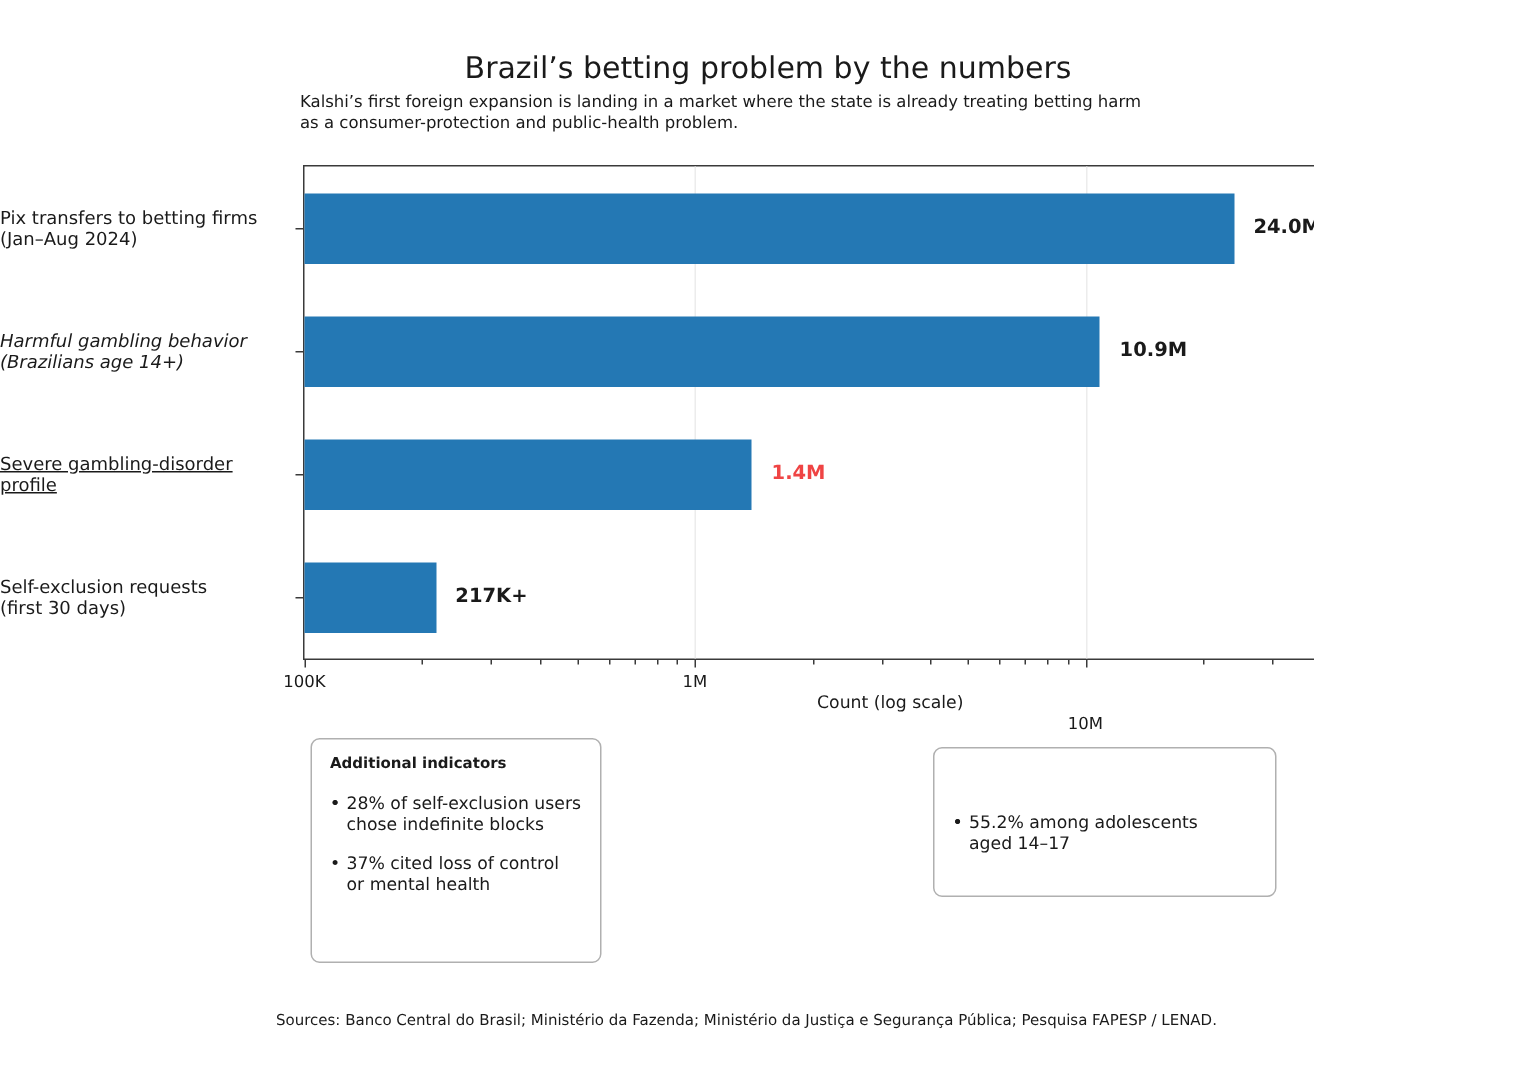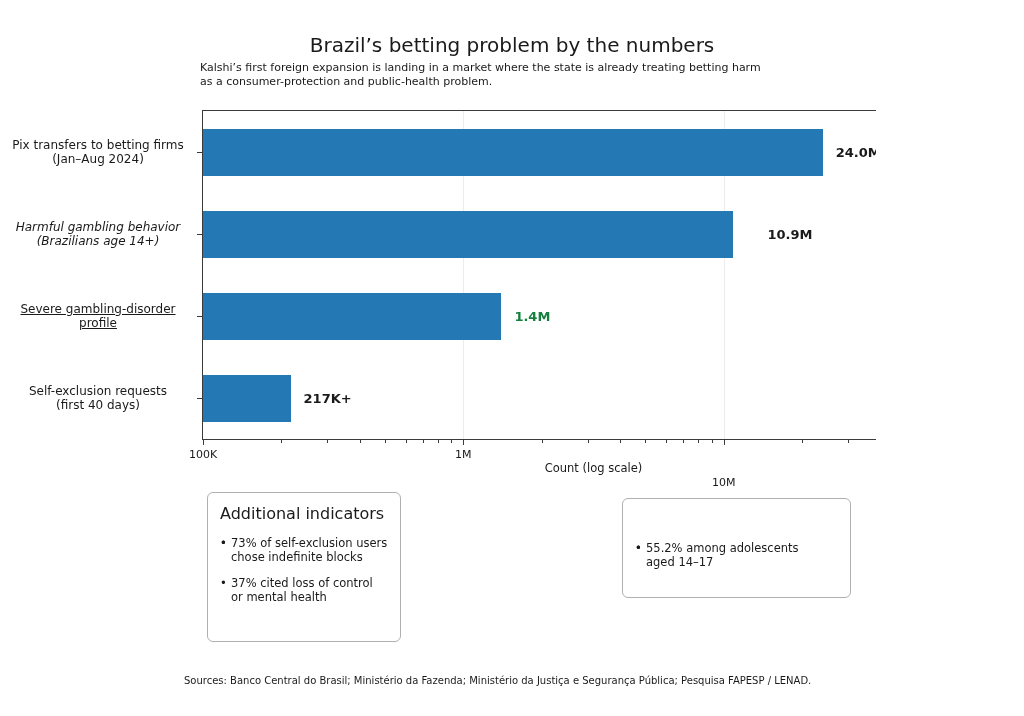--- a/index.html
+++ b/index.html
@@ -6,61 +6,61 @@
   .figure{
     position:relative;width:876px;height:716px;background:#ffffff;
     font-family:"DejaVu Sans", sans-serif;color:#1a1a1a;overflow:hidden;
   }
   .title{position:absolute;top:33px;left:0;width:1024px;text-align:center;font-size:20px;}
   .subtitle{position:absolute;top:61px;left:200px;font-size:11px;line-height:13.5px;white-space:pre-line;}
   .plot{position:absolute;left:202px;top:110px;width:783px;height:330px;border:1px solid #3a3a3a;box-sizing:border-box;}
   .gridline{position:absolute;top:0;width:1px;height:328px;}
   .bar{position:absolute;left:0;}
   .bar-value{position:absolute;transform:translateY(-50%);font-size:13px;font-weight:bold;white-space:nowrap;}
-  .ylab{position:absolute;left:0;width:196px;text-align:center;transform:translateY(-50%);font-size:12px;line-height:14px;white-space:pre-line;}
+  .ylab{position:absolute;left:0;width:196px;text-align:left;transform:translateY(-50%);font-size:12px;line-height:14px;white-space:pre-line;}
   .ytick{position:absolute;width:5px;height:1px;}
   .xtick{position:absolute;width:1px;}
   .xlab{position:absolute;transform:translateX(-50%);font-size:11px;white-space:nowrap;}
   .xlabel{position:absolute;top:461px;left:202px;width:783px;text-align:center;font-size:11.5px;}
   .box{position:absolute;border:1px solid #b0b0b0;border-radius:6px;background:#ffffff;box-sizing:border-box;}
   .box-left{left:207px;top:492px;width:194px;height:150px;padding:11px 8px 8px 12px;}
   .box-right{left:622px;top:498px;width:229px;height:100px;padding:30px 8px 8px 12px;}
-  .box-title{font-size:16px;margin-bottom:13px;}
+  .box-title{font-size:10px;margin-bottom:13px;font-weight:bold;}
   .bullet{position:relative;padding-left:11px;font-size:11.5px;line-height:14px;margin-bottom:12px;white-space:pre-line;}
   .dot{position:absolute;left:0;top:0;}
   .sources{position:absolute;left:184px;top:675px;font-size:10px;}
 </style>
 </head>
 <body>
 
 <div class="figure" id="figure">
   <div class="title">Brazil’s betting problem by the numbers</div>
   <div class="subtitle">Kalshi’s first foreign expansion is landing in a market where the state is already treating betting harm
 as a consumer-protection and public-health problem.</div>
 
   <div class="plot" id="plot">
       <div class="gridline" style="left: 260.333px; background: rgb(236, 236, 236);"></div>
       <div class="gridline" style="left: 520.667px; background: rgb(236, 236, 236);"></div>
       <div class="bar" style="top: 17.5px; width: 619.648px; height: 47px; background: rgb(36, 120, 180);"></div>
       <div class="bar-value" style="left: 632.648px; top: 41px; color: rgb(26, 26, 26);">24.0M</div>
       <div class="bar" style="top: 99.5px; width: 530.41px; height: 47px; background: rgb(36, 120, 180);"></div>
-      <div class="bar-value" style="left: 543.41px; top: 123px; color: rgb(26, 26, 26); margin-left: 21px;">10.9M</div>
+      <div class="bar-value" style="left: 543.41px; top: 123px; color: rgb(26, 26, 26);">10.9M</div>
       <div class="bar" style="top: 181.5px; width: 298.375px; height: 47px; background: rgb(36, 120, 180);"></div>
-      <div class="bar-value" style="left: 311.375px; top: 205px; color: #15803d;">1.4M</div>
+      <div class="bar-value" style="left: 311.375px; top: 205px; color: #ef4444;">1.4M</div>
       <div class="bar" style="top: 263.5px; width: 87.5917px; height: 47px; background: rgb(36, 120, 180);"></div>
       <div class="bar-value" style="left: 100.592px; top: 287px; color: rgb(26, 26, 26);">217K+</div>
     </div>
 
   <div class="xlabel">Count (log scale)</div>
 
   <div class="box box-left">
     <div class="box-title">Additional indicators</div>
     <div id="left-bullets">
         <div class="bullet"><div class="dot">•</div></div>
-        <div class="bullet"><div class="dot">•</div><span>73% of self-exclusion users
+        <div class="bullet"><div class="dot">•</div><span>28% of self-exclusion users
 chose indefinite blocks</span></div>
         <div class="bullet"><div class="dot">•</div><span>37% cited loss of control
 or mental health</span></div>
       </div>
   </div>
 
   <div class="box box-right">
     <div id="right-bullets">
         <div class="bullet"><div class="dot">•</div></div>
         <div class="bullet"><div class="dot">•</div><span>55.2% among adolescents
@@ -72,21 +72,21 @@
 <div class="ylab" style="top: 152px;">Pix transfers to betting firms
 (Jan–Aug 2024)</div>
     <div class="ytick" style="left: 197px; top: 152px; background: rgb(58, 58, 58);"></div>
     <div class="ylab" style="top: 234px; font-style: italic;">Harmful gambling behavior
 (Brazilians age 14+)</div>
     <div class="ytick" style="left: 197px; top: 234px; background: rgb(58, 58, 58);"></div>
     <div class="ylab" style="top: 316px; text-decoration: underline;">Severe gambling-disorder
 profile</div>
     <div class="ytick" style="left: 197px; top: 316px; background: rgb(58, 58, 58);"></div>
     <div class="ylab" style="top: 398px;">Self-exclusion requests
-(first 40 days)</div>
+(first 30 days)</div>
     <div class="ytick" style="left: 197px; top: 398px; background: rgb(58, 58, 58);"></div>
     <div class="xtick" style="left: 203px; top: 440px; height: 5px; background: rgb(58, 58, 58);"></div>
     <div class="xlab" style="left: 203px; top: 448px;">100K</div>
     <div class="xtick" style="left: 463.333px; top: 440px; height: 5px; background: rgb(58, 58, 58);"></div>
     <div class="xlab" style="left: 463.333px; top: 448px;">1M</div>
     <div class="xtick" style="left: 723.667px; top: 440px; height: 5px; background: rgb(58, 58, 58);"></div>
     <div class="xlab" style="left: 723.667px; top: 448px; margin-top: 28px;">10M</div>
     <div class="xtick" style="left: 984px; top: 440px; height: 5px; background: rgb(58, 58, 58);"></div>
     <div class="xlab" style="left: 984px; top: 448px;">100M</div>
     <div class="xtick" style="left: 281.368px; top: 440px; height: 3px; background: rgb(58, 58, 58);"></div>

